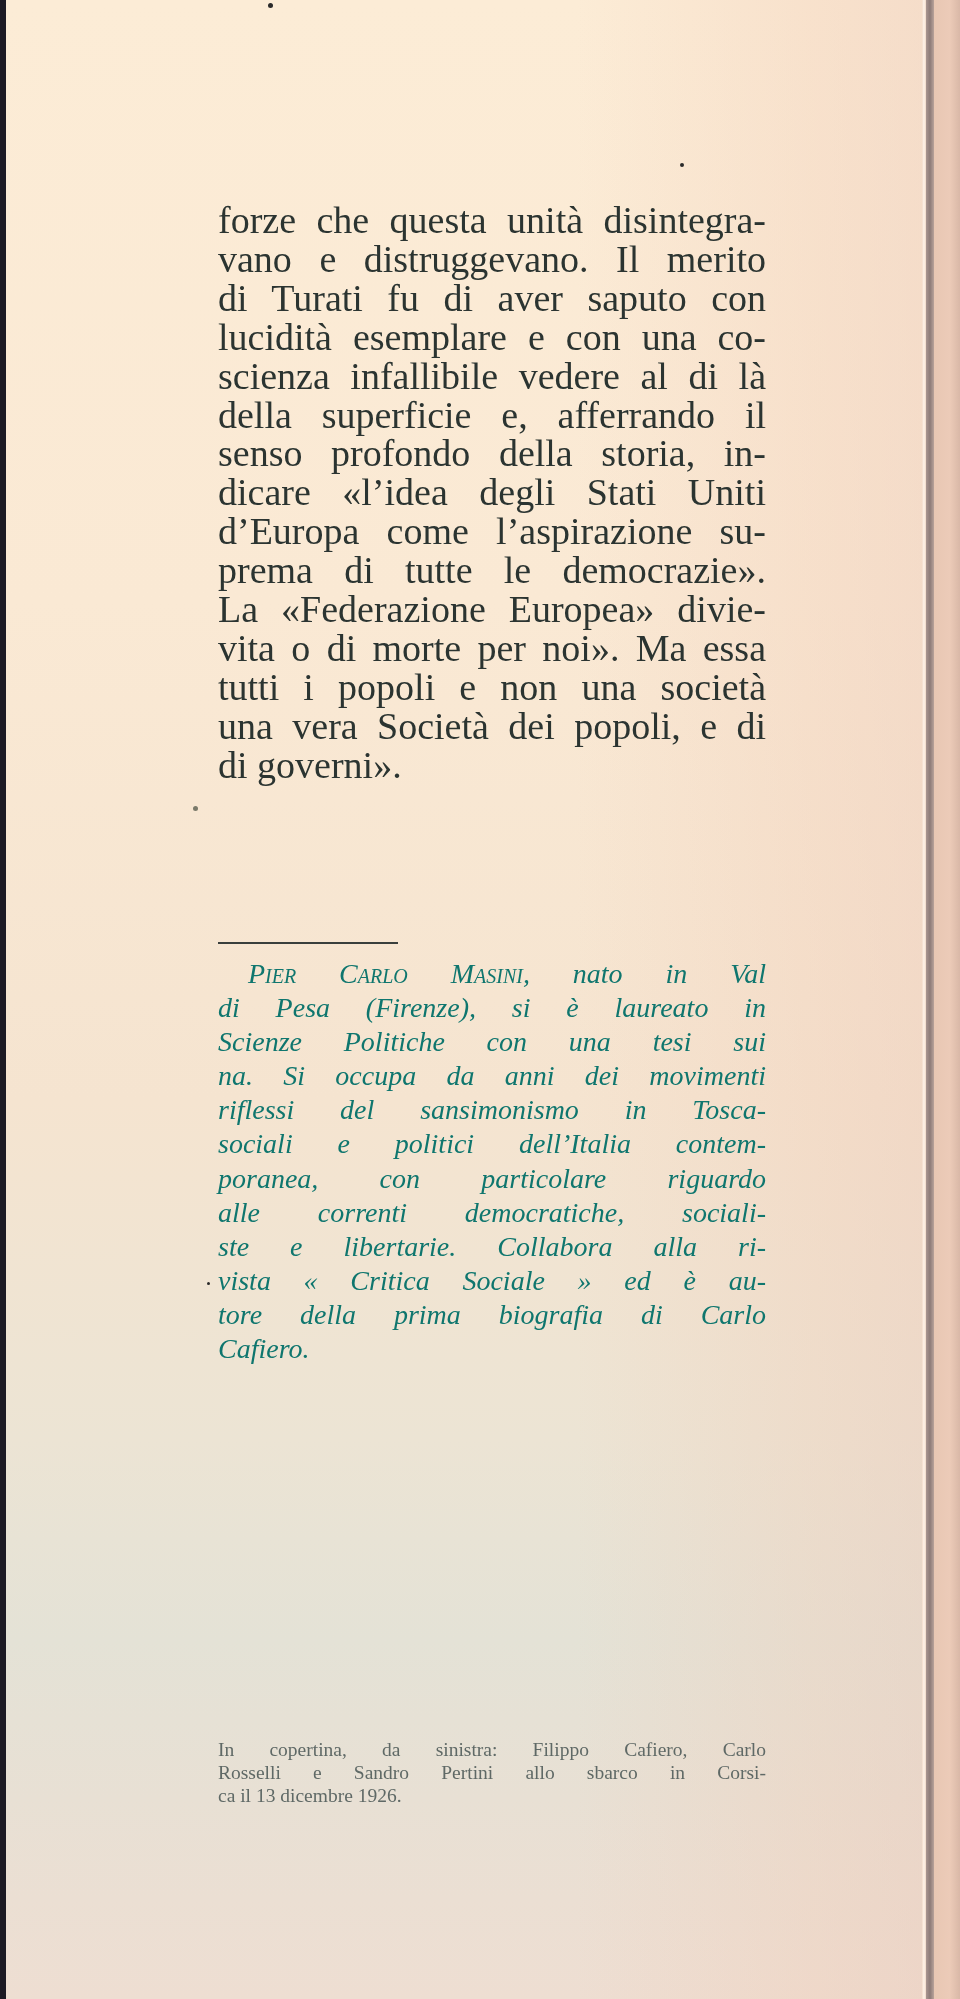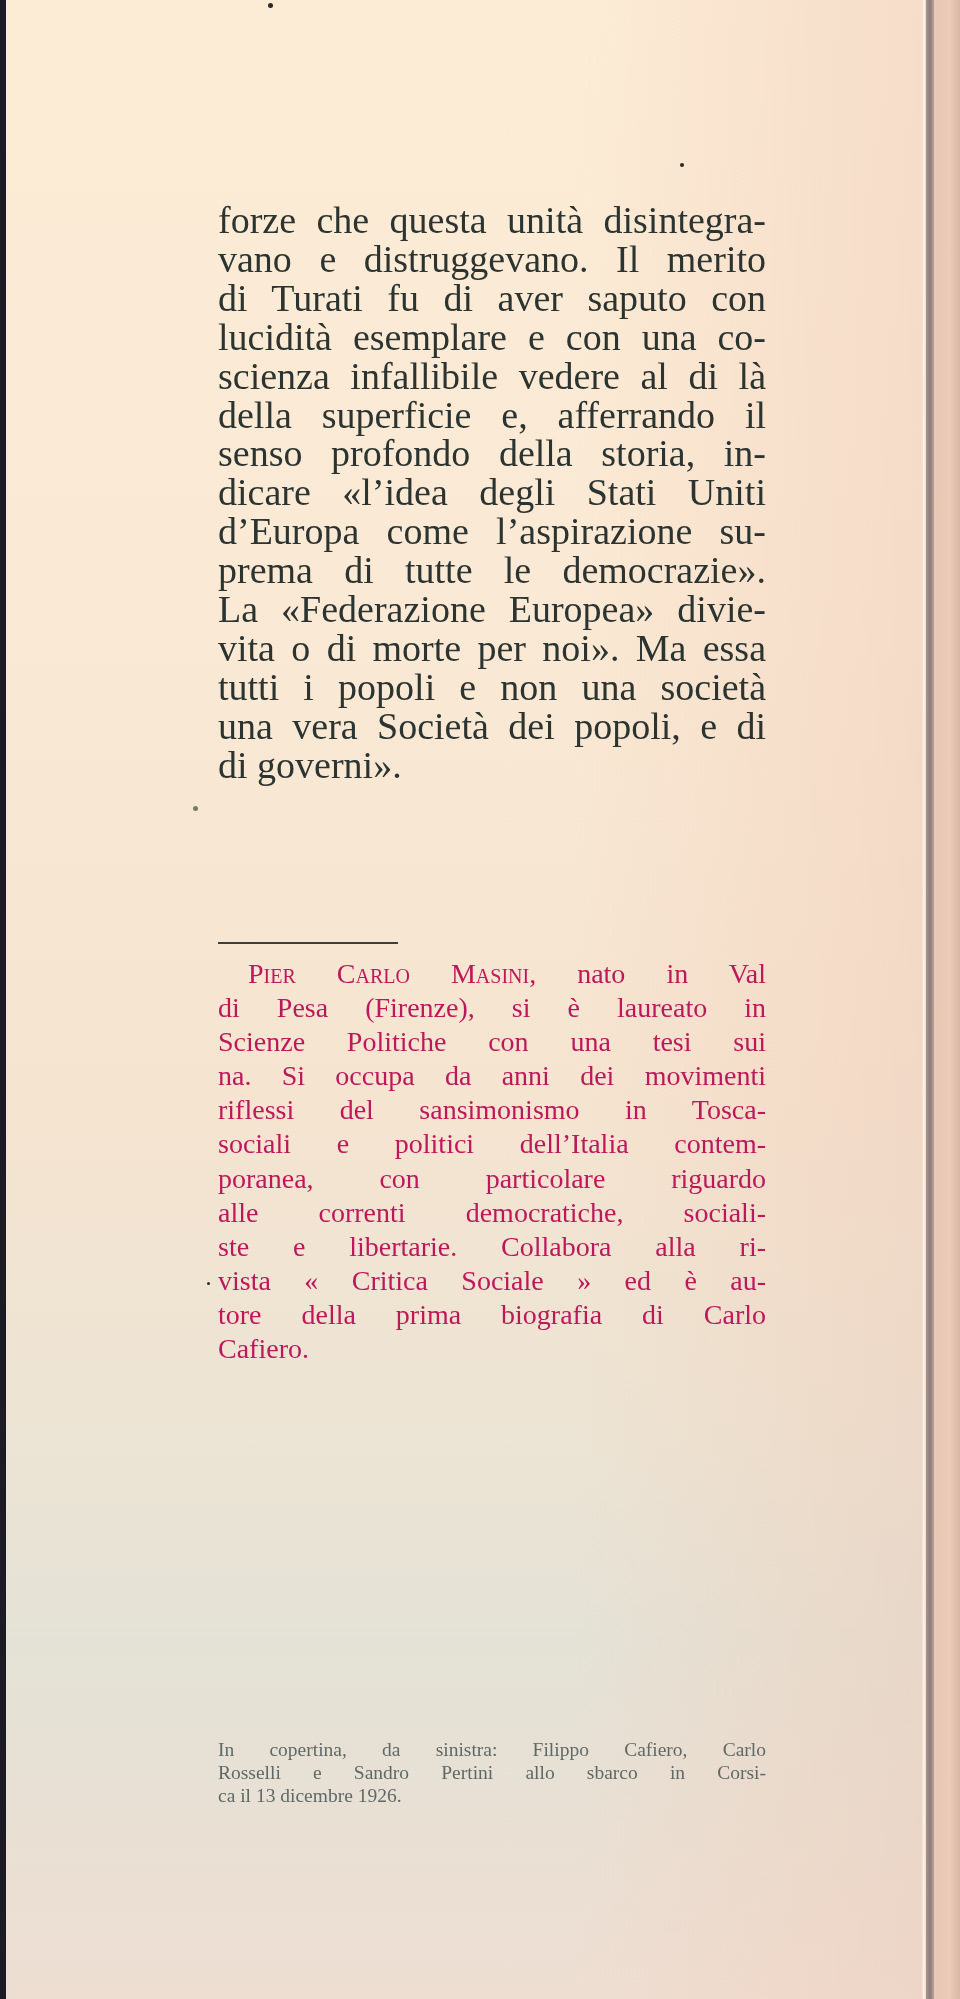--- a/index.html
+++ b/index.html
@@ -107,22 +107,23 @@
       background: #3a3f3c;
       z-index: 3;
     }
     .bio-text {
       position: absolute;
       left: 218px;
       top: 957px;
       width: 548px;
       font-size: 28px;
       line-height: 34.1px;
-      color: #be185d;
+      color: #0f766e;
       z-index: 3;
+      font-style: italic;
     }
     .bio-text .indent {
       padding-left: 30px;
     }
     .smallcaps {
       font-variant: small-caps;
     }
     .caption {
       position: absolute;
       left: 218px;

